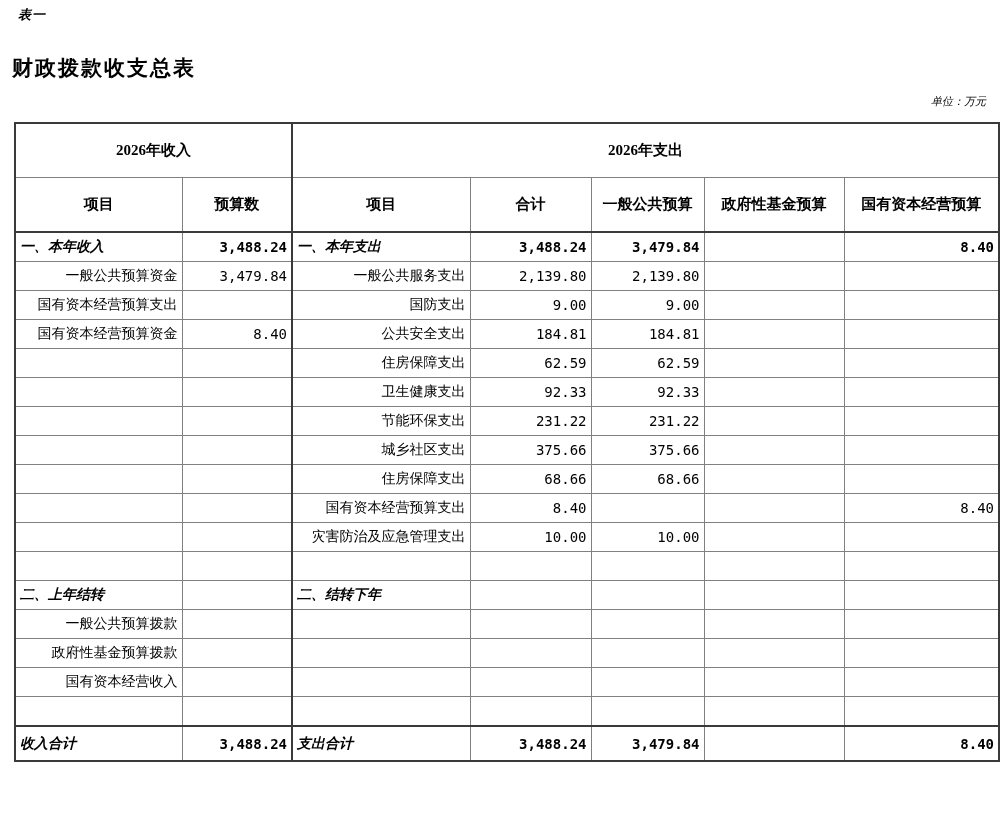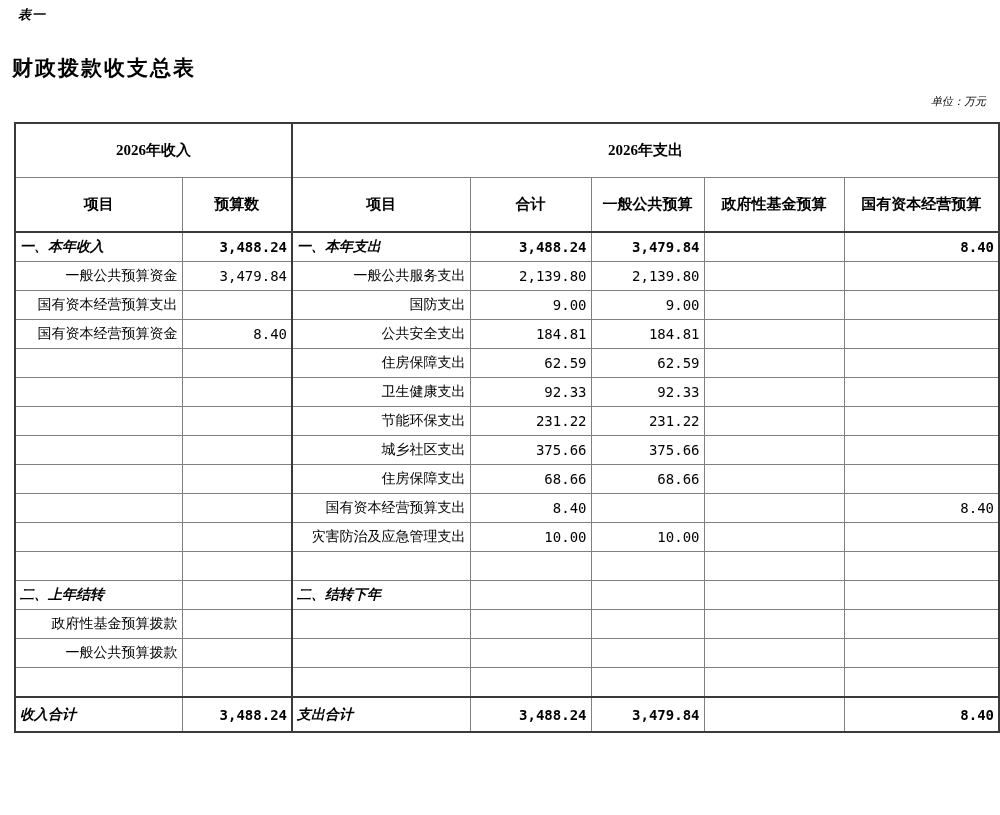--- a/index.html
+++ b/index.html
@@ -234,30 +234,39 @@
         <tr class="bold">
           <td class="c">二、上年结转</td>
           <td class="r col-split"></td>
           <td class="c">二、结转下年</td>
           <td class="r"></td>
           <td class="r"></td>
           <td class="r"></td>
           <td class="r"></td>
         </tr>
         <tr>
+          <td class="l">一般公共预算拨款</td>
+          <td class="r col-split"></td>
+          <td class="l"></td>
+          <td class="r"></td>
+          <td class="r"></td>
+          <td class="r"></td>
+          <td class="r"></td>
+        </tr>
+        <tr>
           <td class="l">政府性基金预算拨款</td>
           <td class="r col-split"></td>
           <td class="l"></td>
           <td class="r"></td>
           <td class="r"></td>
           <td class="r"></td>
           <td class="r"></td>
         </tr>
         <tr>
-          <td class="l">一般公共预算拨款</td>
+          <td class="l">国有资本经营收入</td>
           <td class="r col-split"></td>
           <td class="l"></td>
           <td class="r"></td>
           <td class="r"></td>
           <td class="r"></td>
           <td class="r"></td>
         </tr>
         <tr>
           <td class="l"></td>
           <td class="r col-split"></td>

